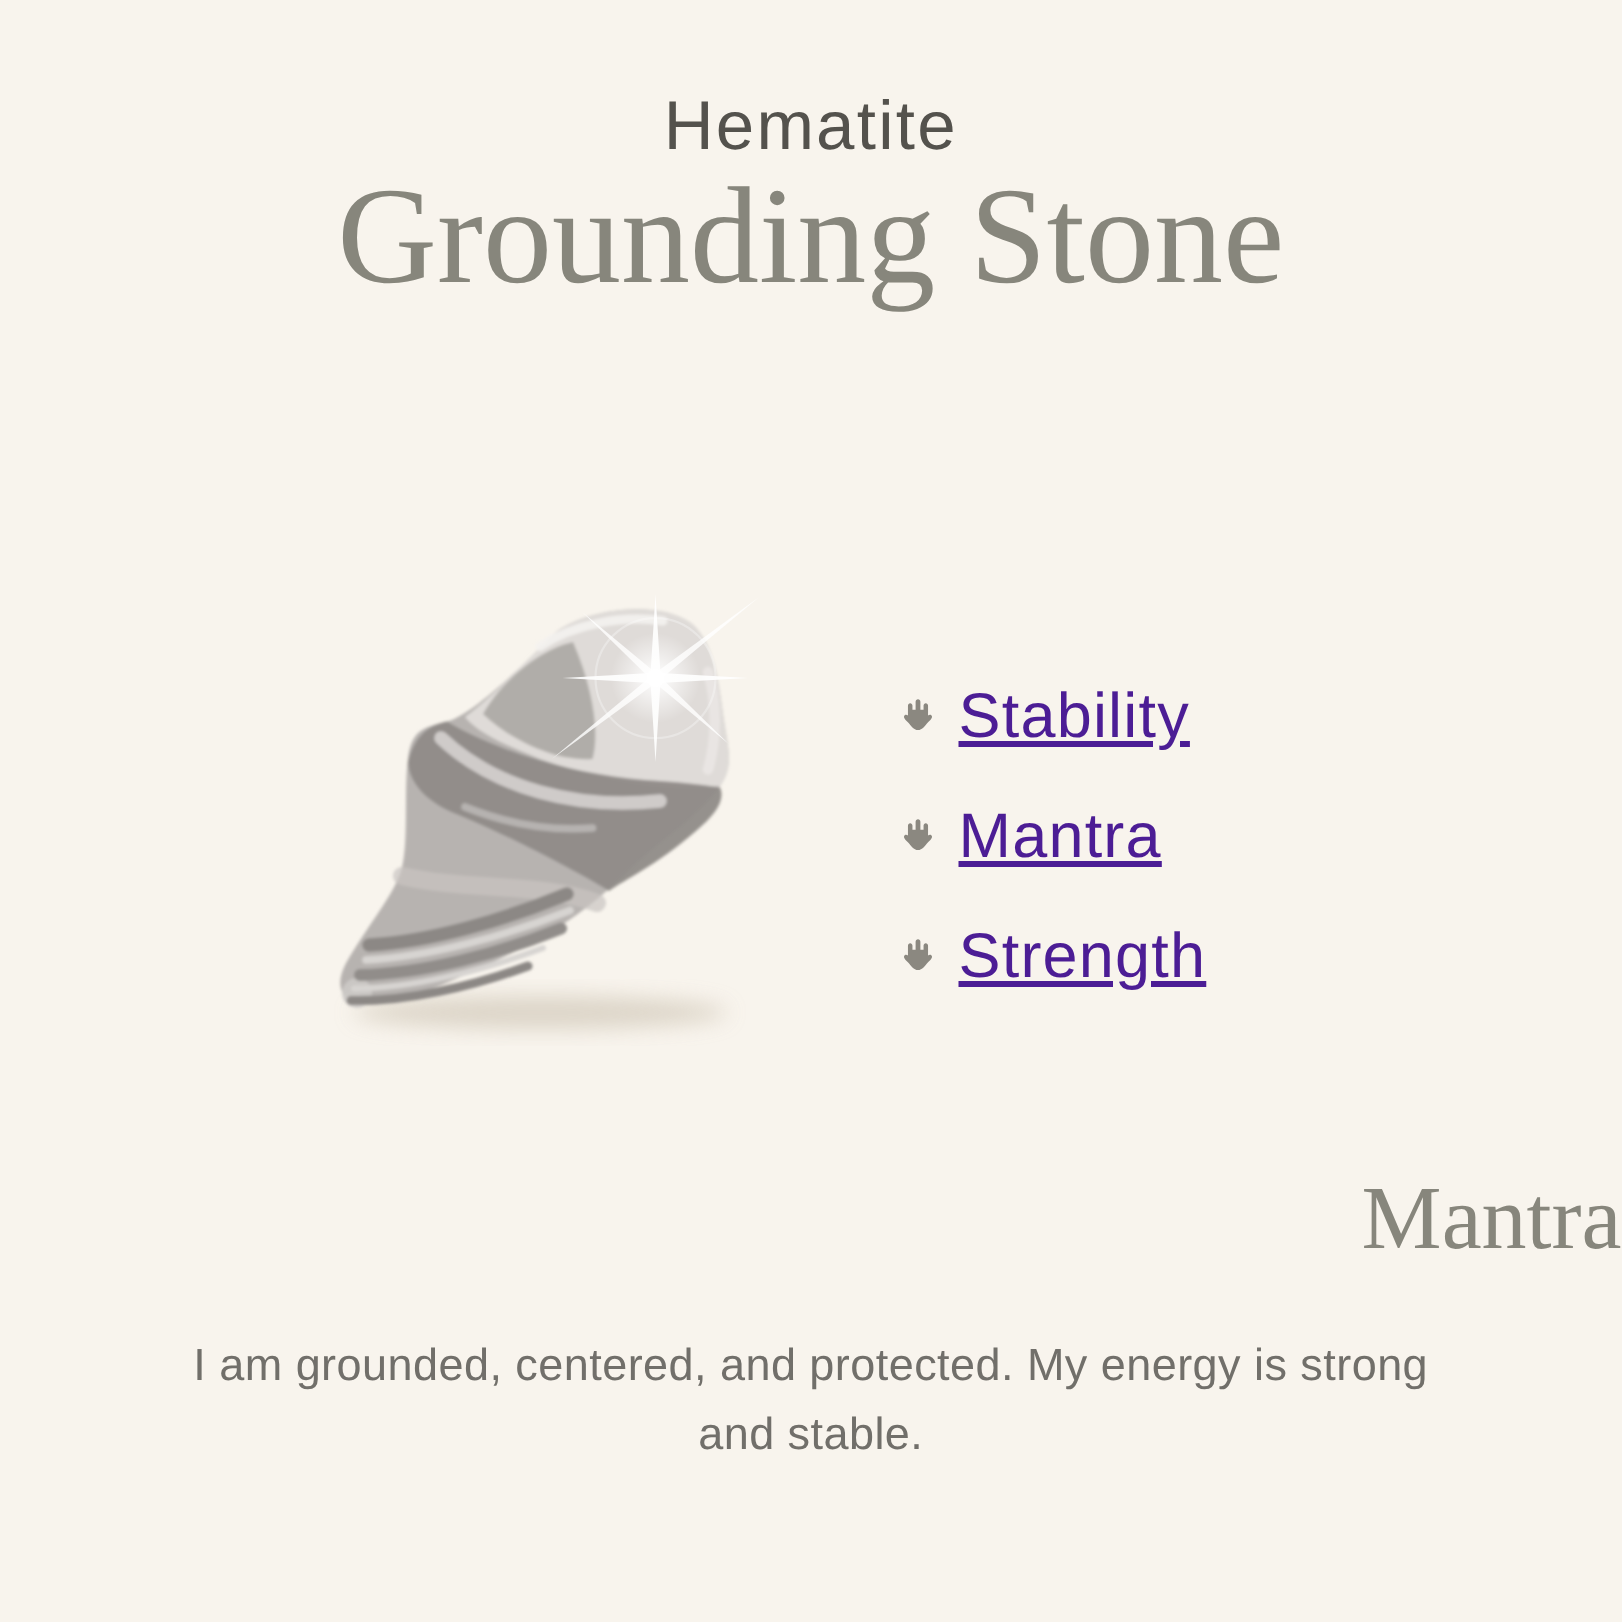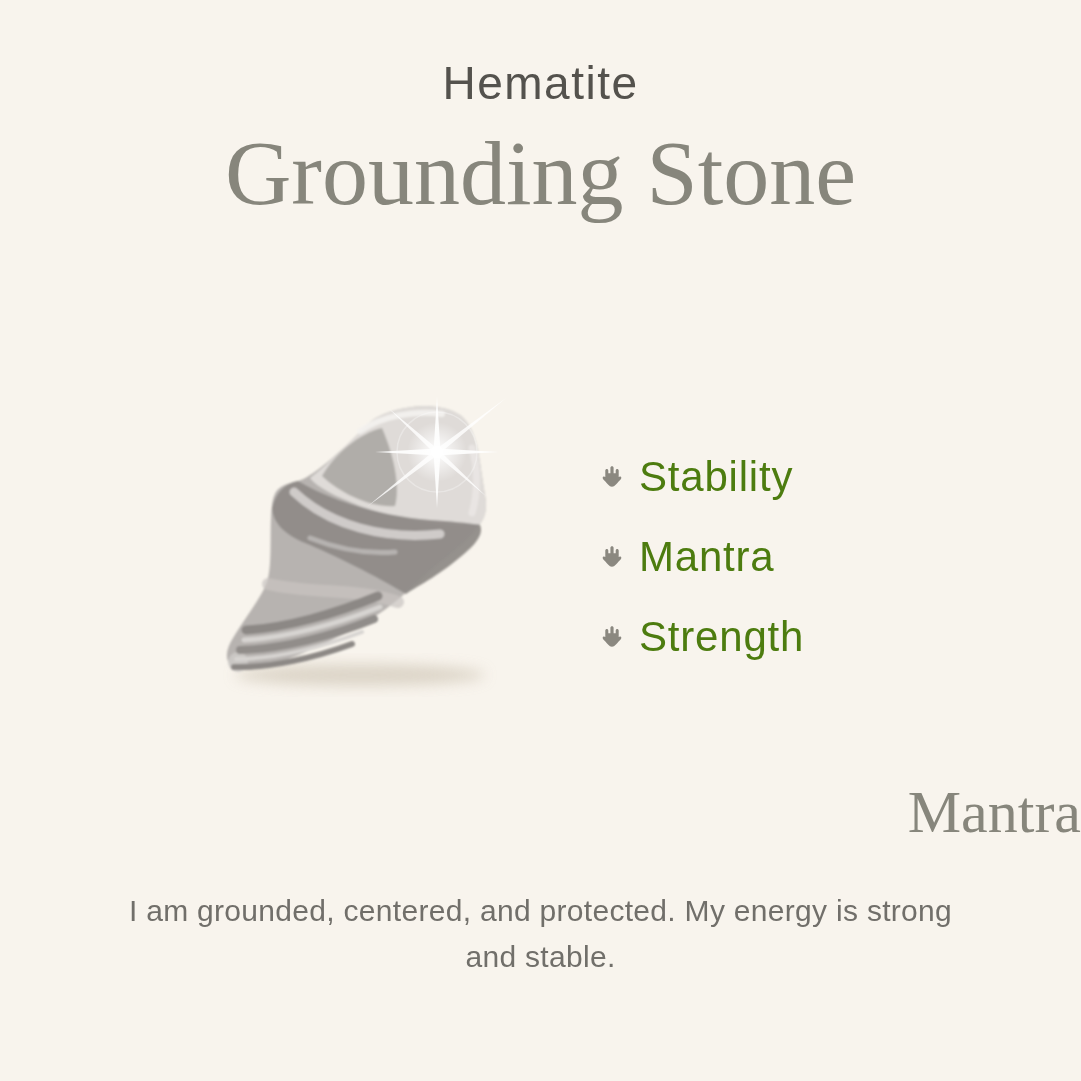--- a/index.html
+++ b/index.html
@@ -16,21 +16,21 @@
     position: absolute;
     top: 56px; left: 0; right: 0;
     text-align: center;
     font-size: 46px;
     font-weight: 300;
     letter-spacing: 1.5px;
     color: #54524d;
   }
   .main-title {
     position: absolute;
-    top: 120px; left: 0; right: 0;
+    top: 104px; left: 0; right: 0;
     text-align: center;
     font-family: "Liberation Serif", serif;
     font-weight: 400;
     font-size: 92px;
     color: #87867c;
   }
   .origin {
     position: absolute;
     top: 250px; left: 0; right: 0;
     text-align: center;
@@ -53,22 +53,23 @@
     align-items: center;
     gap: 17px;
     height: 58px;
     margin-bottom: 22px;
   }
   .prop-item svg { width: 20px; height: 24px; flex: 0 0 auto; }
   .prop-label {
     font-size: 42px;
     font-weight: 300;
     letter-spacing: 0.8px;
-    color: #4d7c0f;
+    color: #4c1d95;
     white-space: nowrap;
+    text-decoration: underline;
   }
   .mantra-heading {
     position: absolute;
     top: 778px; left: 0; right: 0;
     text-align: right;
     font-family: "Liberation Serif", serif;
     font-weight: 400;
     font-size: 60px;
     color: #87867c;
   }

